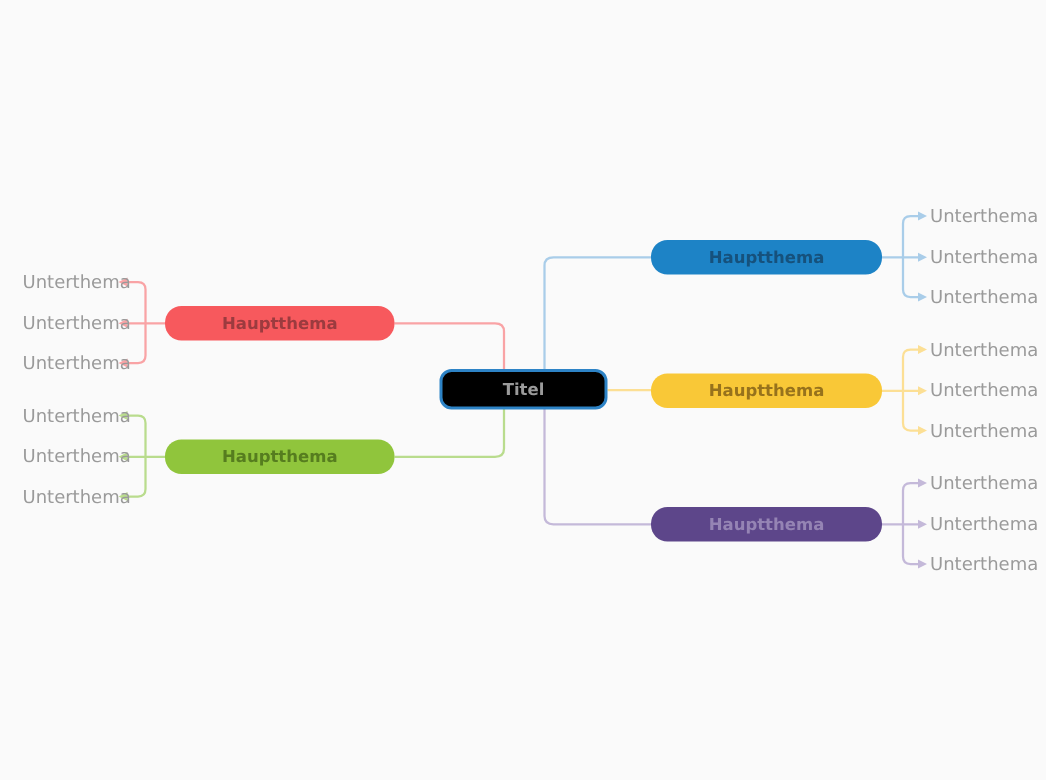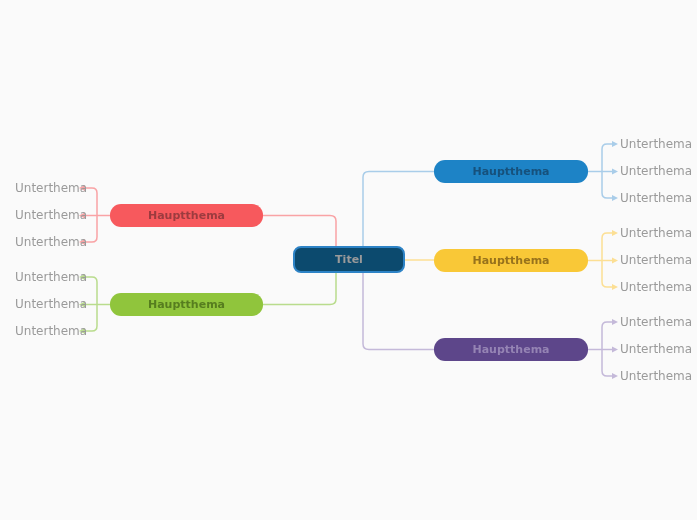--- a/index.html
+++ b/index.html
@@ -105,21 +105,21 @@
 
     <path class="connector" d="M363 260 V344 Q363 349.5 369 349.5 H434" style="stroke: rgb(196, 185, 217);"></path>
     <path class="connector" d="M588 349.5 H612" style="stroke: rgb(196, 185, 217);"></path>
     <path class="connector" d="M602 349.5 V327 Q602 322 607 322 H612" style="stroke: rgb(196, 185, 217);"></path>
     <path class="connector" d="M602 349.5 V371 Q602 376 607 376 H612" style="stroke: rgb(196, 185, 217);"></path>
     <path d="M618 322 l-6 -3 v6 z" style="fill: rgb(196, 185, 217);"></path>
     <path d="M618 349.5 l-6 -3 v6 z" style="fill: rgb(196, 185, 217);"></path>
     <path d="M618 376 l-6 -3 v6 z" style="fill: rgb(196, 185, 217);"></path>
   </svg>
 
-  <div class="root-node" style="border-color: rgb(45, 131, 198); color: rgb(154, 154, 154); background: #0c4a6e;">Titel</div>
+  <div class="root-node" style="border-color: rgb(45, 131, 198); color: rgb(154, 154, 154); background: #000000;">Titel</div>
 
   <div class="main-topic left" style="top: 204px; background: rgb(247, 89, 93); color: rgb(156, 59, 63);">Hauptthema</div>
   <div class="main-topic left" style="top: 293px; background: rgb(144, 197, 60); color: rgb(86, 125, 31);">Hauptthema</div>
   <div class="main-topic right" style="top: 160px; background: rgb(29, 131, 198); color: rgb(22, 81, 124);">Hauptthema</div>
   <div class="main-topic right" style="top: 249px; background: rgb(249, 200, 55); color: rgb(151, 114, 28);">Hauptthema</div>
   <div class="main-topic right" style="top: 338px; background: rgb(93, 70, 138); color: rgb(149, 132, 180);">Hauptthema</div>
 
   <div class="subtopic left" style="top: 180px; color: rgb(154, 154, 154);">Unterthema</div>
   <div class="subtopic left" style="top: 207px; color: rgb(154, 154, 154);">Unterthema</div>
   <div class="subtopic left" style="top: 234px; color: rgb(154, 154, 154);">Unterthema</div>

